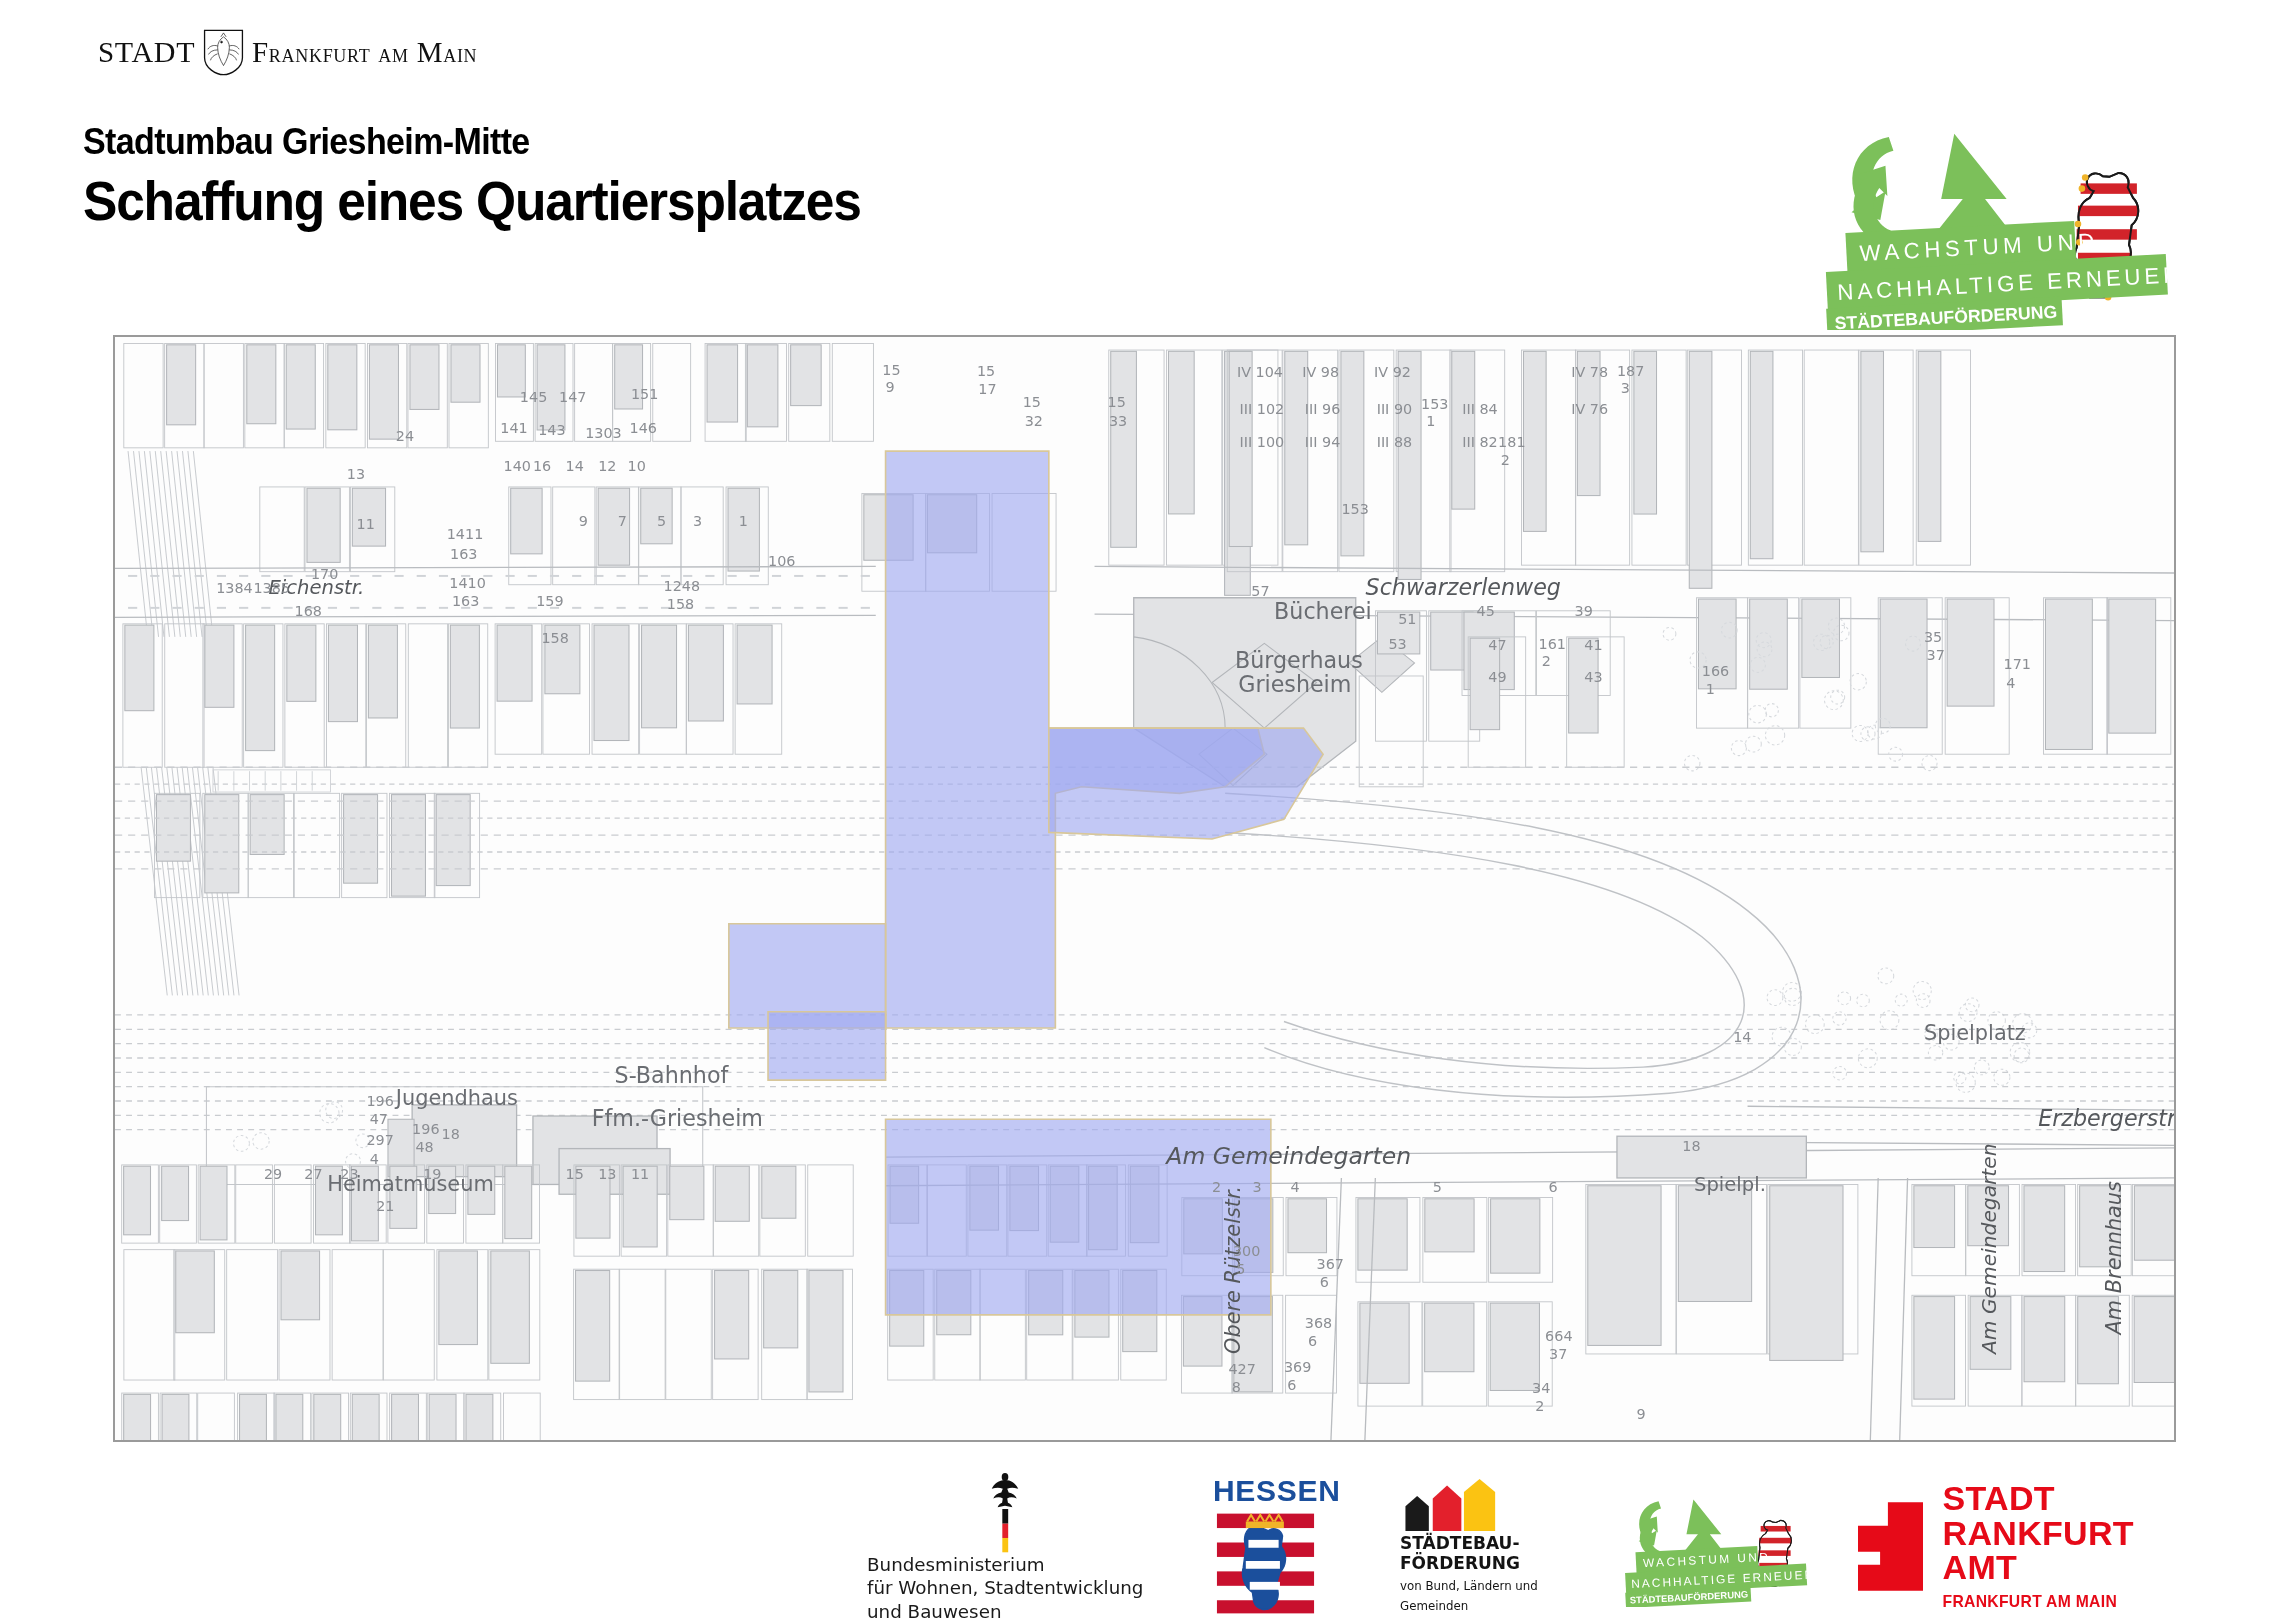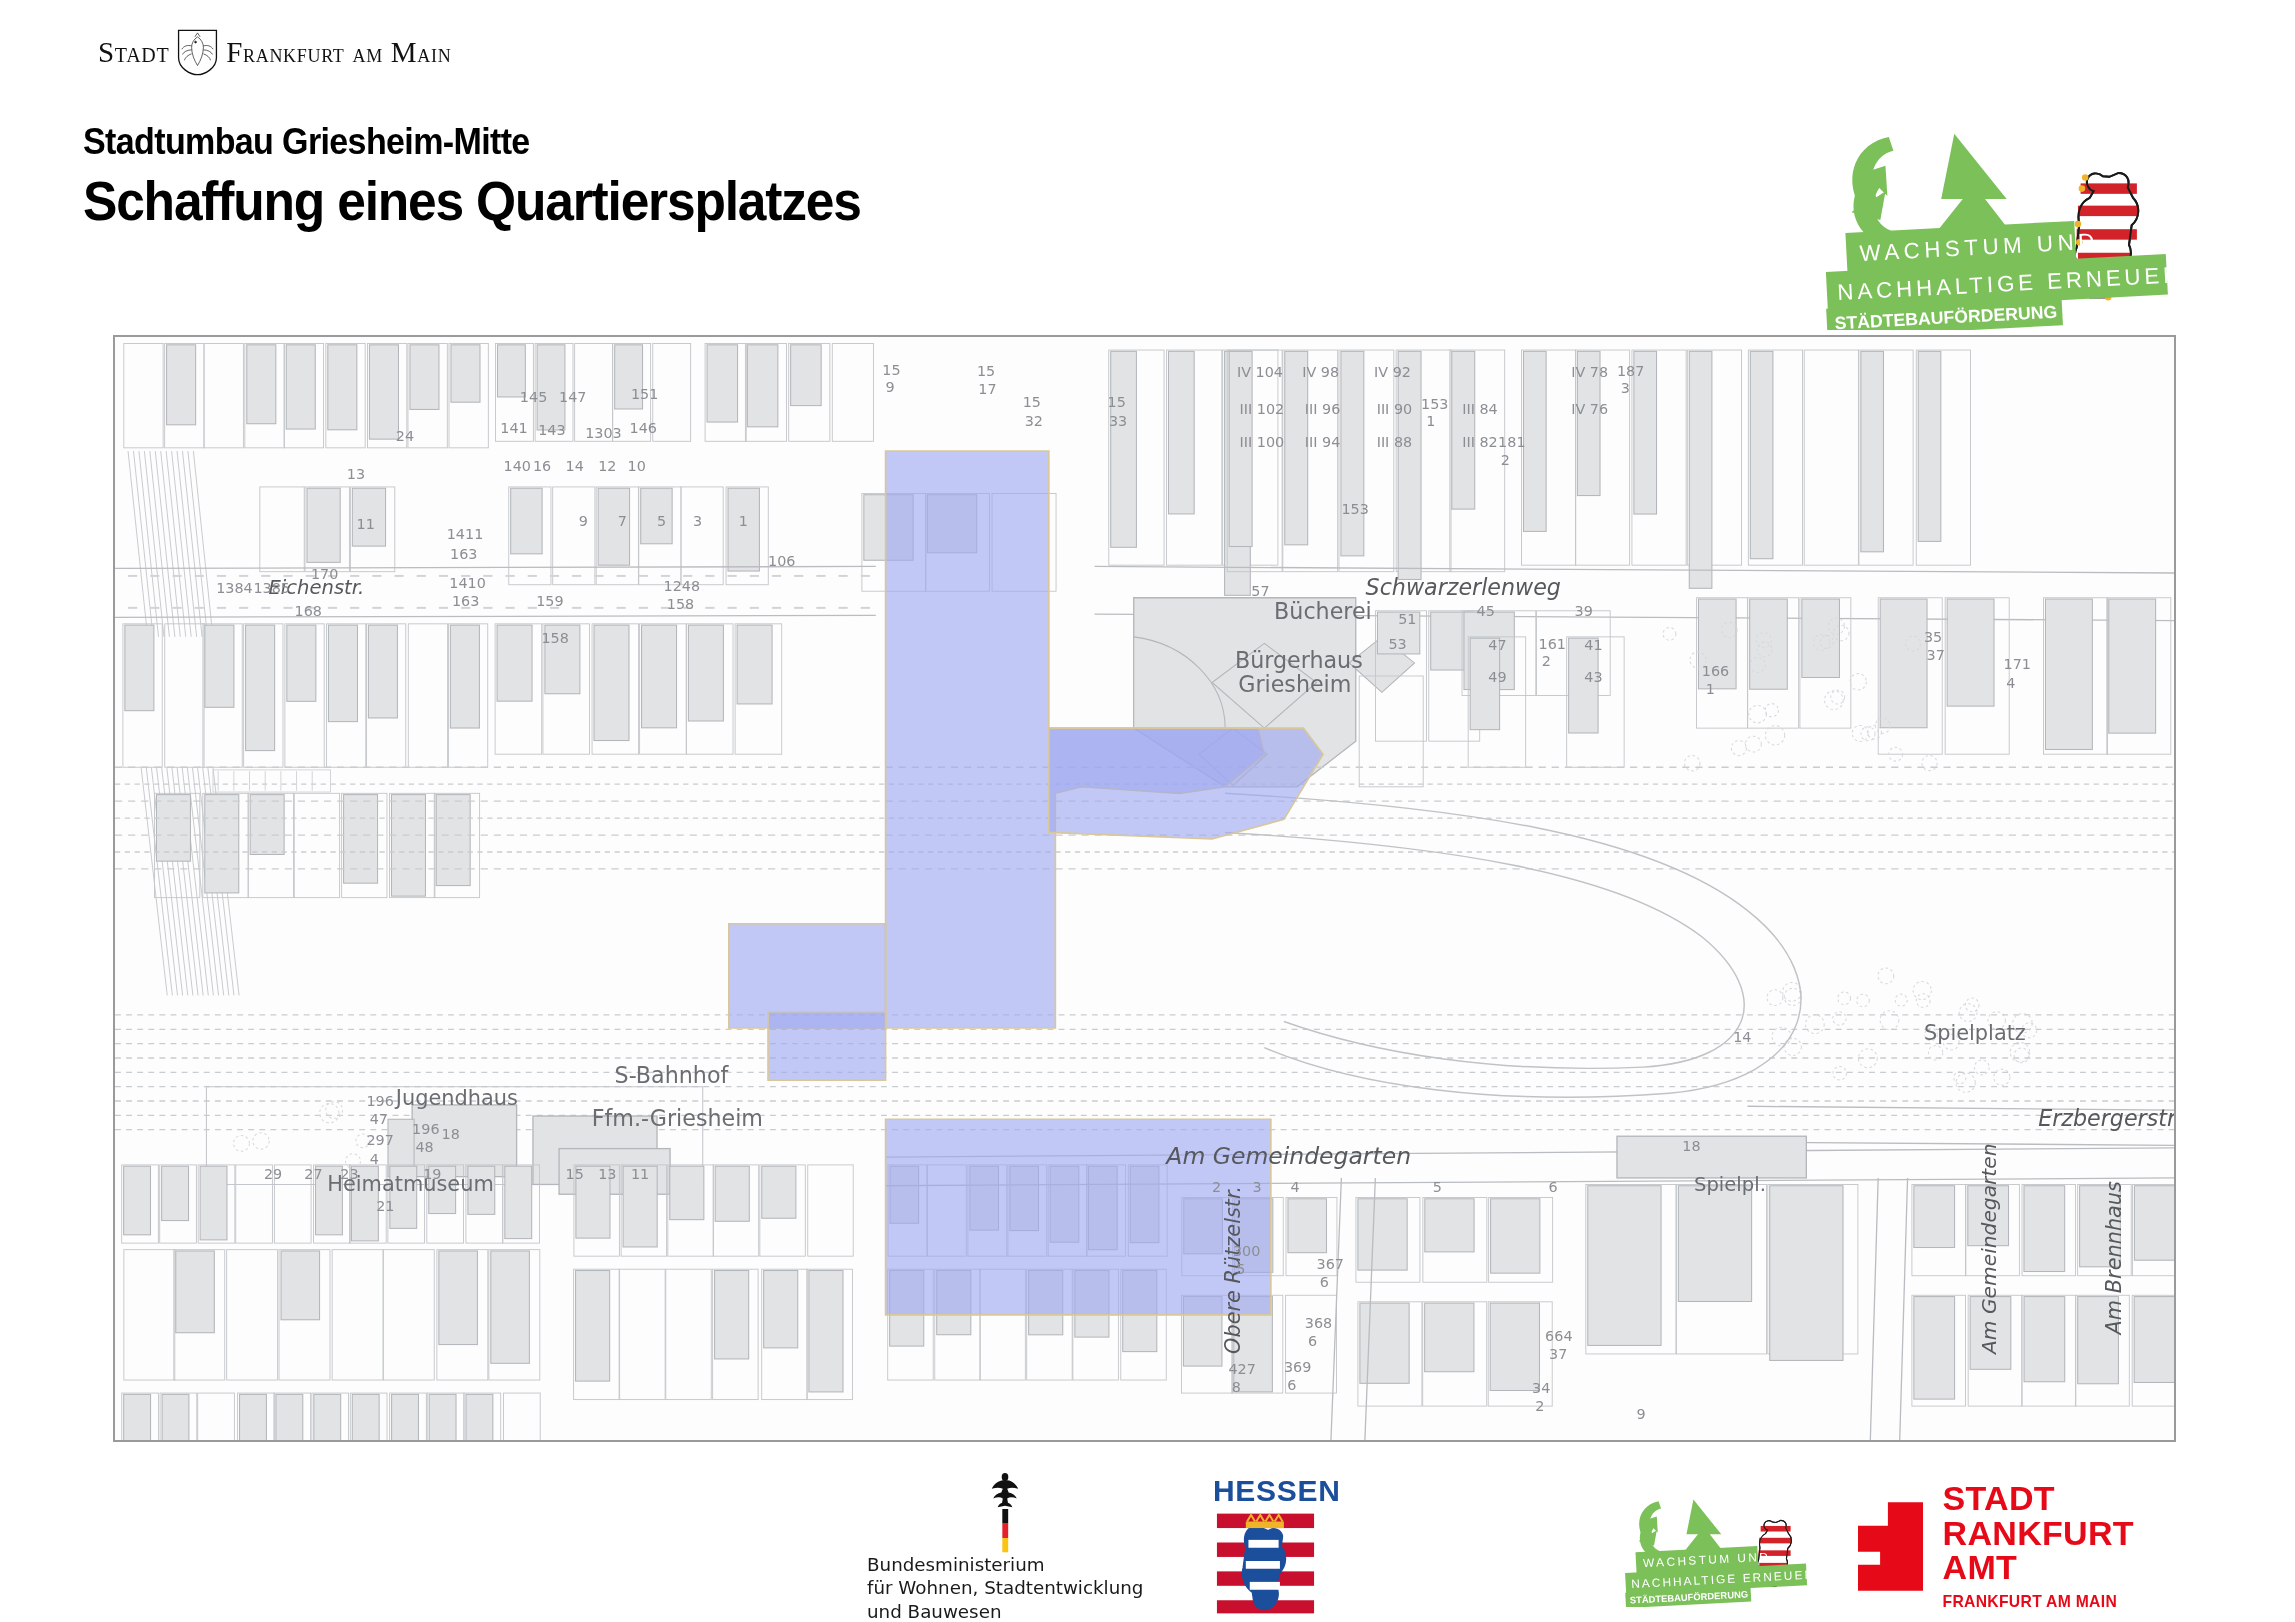--- a/index.html
+++ b/index.html
@@ -40,21 +40,21 @@
   #staedtebau .sb-s{font-family:"DejaVu Sans",sans-serif;font-size:11.8px;color:#141414;line-height:1.25;margin-top:5.2px;}
   #wune-bottom{left:1622px;}
   #spa-logo{left:1858px;}
   #spa-logo .spa-main{color:#e60a18;font-weight:bold;font-size:34px;line-height:1.02;letter-spacing:0.3px;}
   #spa-logo .spa-sub{color:#e60a18;font-weight:bold;font-size:15.7px;letter-spacing:0.3px;margin-top:7.9px;}
 </style>
 </head>
 <body>
 
 <div id="city-logo">
-  <span class="cl-txt">S<span style="font-size:20px">TADT</span></span>
+  <span class="cl-txt">S<span style="font-size:30px">TADT</span></span>
   <svg class="cl-crest" viewBox="0 0 62 72">
     <path d="M2 2 H60 V44 C60 60 42 70 31 70 C20 70 2 60 2 44 Z" fill="#fff" stroke="#111" stroke-width="2"></path>
     <g stroke="#111" stroke-width="1" fill="none">
       <path d="M31 12 C25 16 22 22 22 28 C22 38 26 48 31 56 C36 48 40 38 40 28 C40 22 37 16 31 12 Z"></path>
       <path d="M22 26 C16 24 10 26 7 31 M22 32 C15 32 10 35 8 39 M22 38 C16 40 12 44 11 48"></path>
       <path d="M40 26 C46 24 52 26 55 31 M40 32 C47 32 52 35 54 39 M40 38 C46 40 50 44 51 48"></path>
       <path d="M27 12 L31 6 L35 12"></path>
       <circle cx="28" cy="20" r="1.4" fill="#111"></circle>
     </g>
   </svg>
@@ -809,20 +809,33 @@
             <path d="M56 108 h46 v12 h-46z"></path>
         </g>
         <g fill="#f0b429">
           <rect x="50" y="16" width="58" height="10"></rect>
           <path d="M52 16 l6-10 6 10 M66 16 l6-10 6 10 M80 16 l6-10 6 10 M94 16 l6-10 6 10" stroke="#f0b429" stroke-width="3" fill="none"></path>
         </g>
       </svg>
     </div>
   </div>
 
+  <div class="flogo" id="staedtebau">
+    <div>
+      <svg width="98" height="52" viewBox="0 0 150 80">
+        <path d="M8 80 V42 L26 26 L44 42 V80 Z" fill="#1a1a1a"></path>
+        <path d="M50 80 V30 L72 10 L94 30 V80 Z" fill="#e3202c"></path>
+        <path d="M98 80 V20 L122 0 L146 20 V80 Z" fill="#fbc312"></path>
+      </svg>
+      <div class="sb-t">STÄDTEBAU-</div>
+      <div class="sb-t">FÖRDERUNG</div>
+      <div class="sb-s">von Bund, Ländern und</div>
+      <div class="sb-s">Gemeinden</div>
+    </div>
+  </div>
 
   <div class="flogo" id="wune-bottom">
     <svg width="216" height="121" viewBox="0 0 620 330">
       <path d="M105 35 C55 45 35 95 60 140 L48 150 L92 162 L100 118 L86 127 C70 95 84 62 112 56 Z" fill="#7cc05a"></path>
       <path d="M108 195 C62 190 40 145 58 108 L44 104 L86 78 L100 122 L85 113 C75 140 90 168 118 172 Z" fill="#7cc05a" transform="rotate(14 88 135)"></path>
       <path d="M205 30 L285 130 L252 130 L318 215 L150 215 L218 130 L185 130 Z" fill="#7cc05a"></path>
       <path d="M432 95 C424 88 413 90 409 98 C405 106 410 116 418 118 L412 128 C398 134 392 150 396 168 L392 204 C386 216 390 230 402 236 L398 252 C392 264 398 278 412 280 L438 280 C452 276 456 262 450 252 L462 234 C474 228 478 212 472 200 L476 170 C488 160 490 140 478 128 L470 112 C474 100 468 90 456 90 L442 96 Z" fill="#fff" stroke="#1a1a1a" stroke-width="3"></path>
       <g fill="#d2232a">
         <rect x="398" y="106" width="86" height="16"></rect>
           <rect x="394" y="140" width="92" height="16"></rect>

